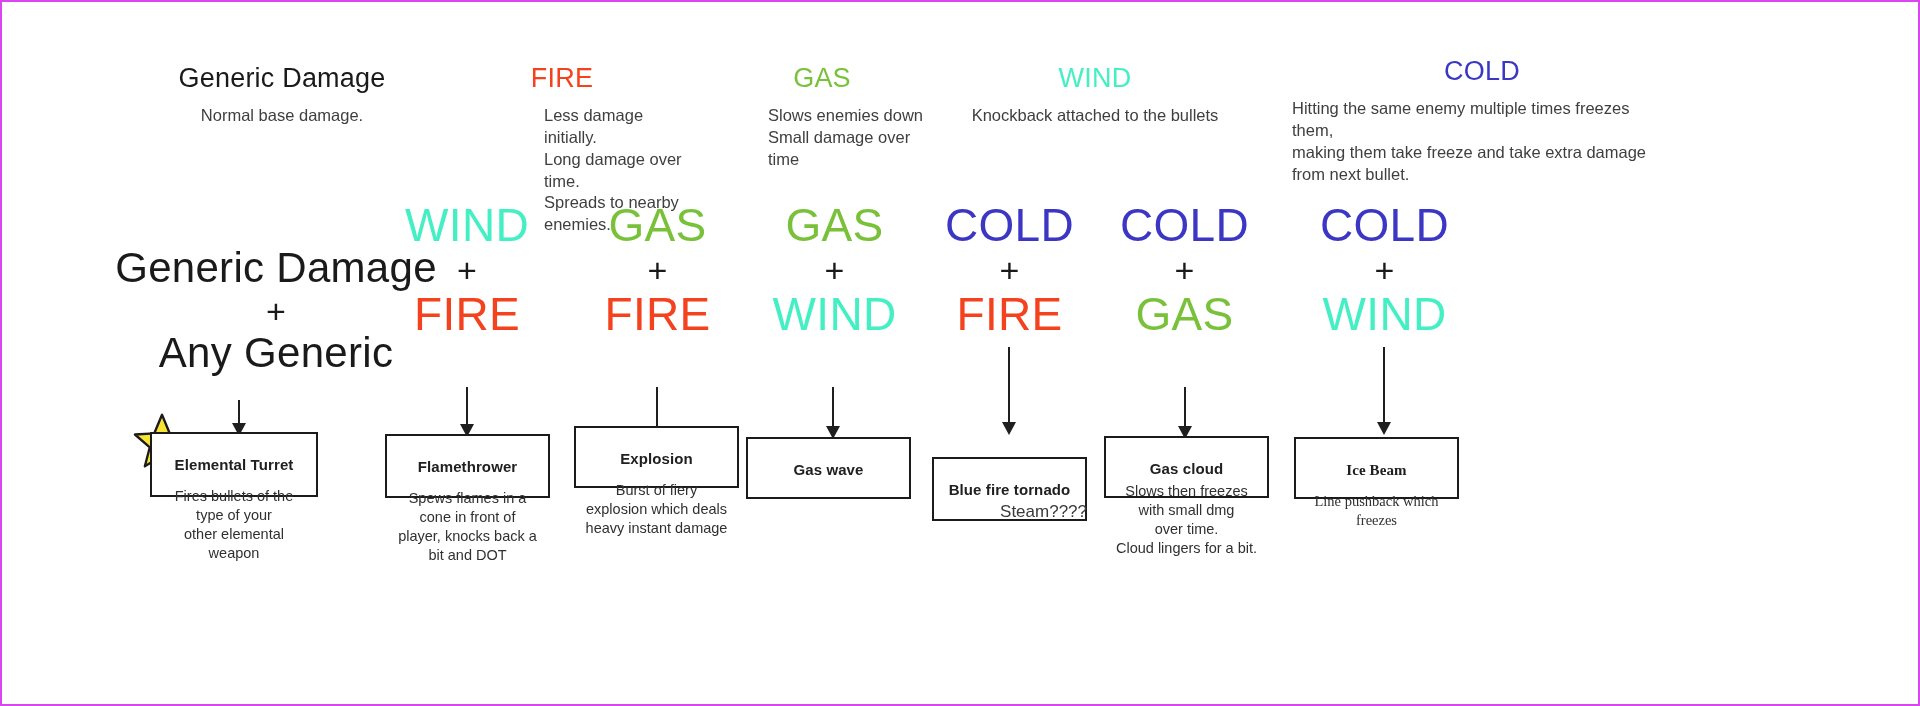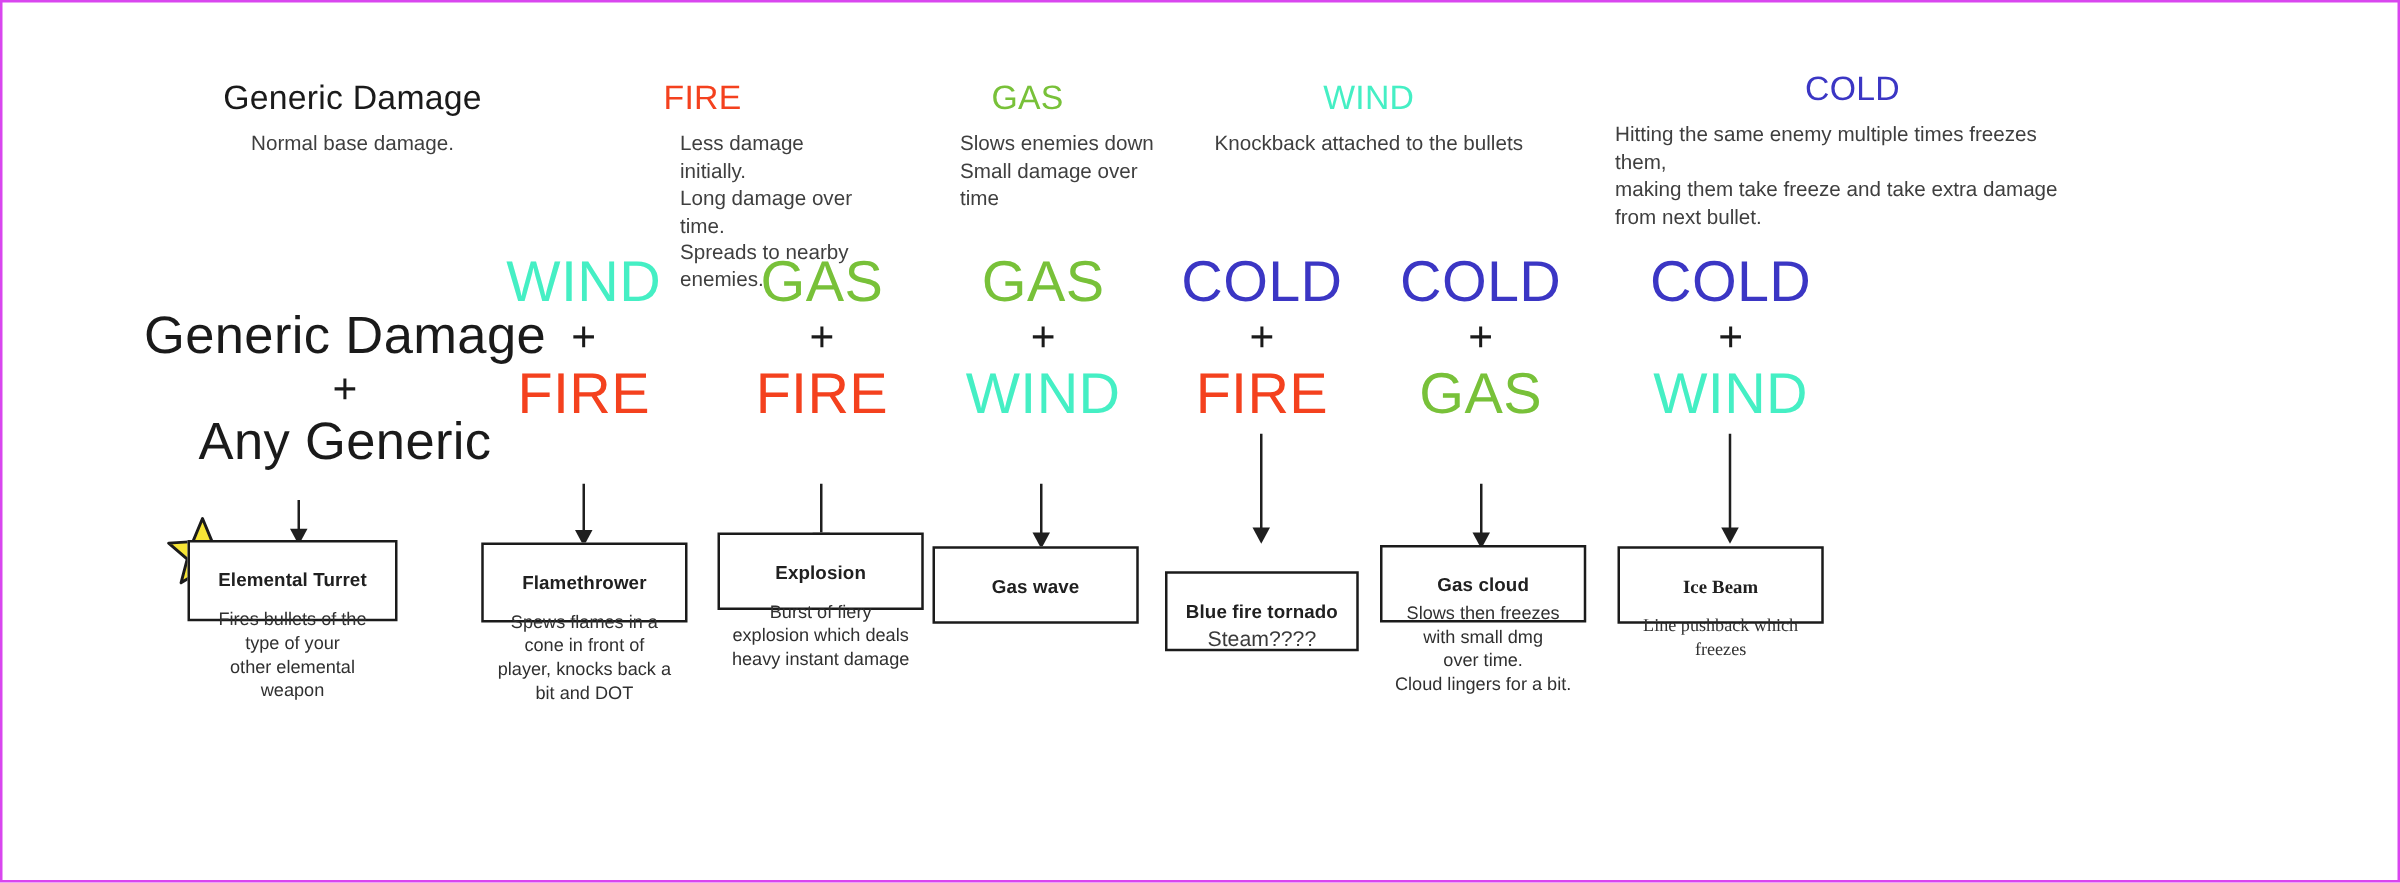--- a/index.html
+++ b/index.html
@@ -125,21 +125,21 @@
     width: 58px;
     height: 56px;
     color: #f7e536;
   }
   .star svg { display: block; width: 100%; height: 100%; }
 
   .caption {
     position: absolute;
     font-size: 17px;
     color: #3a3a3a;
-    text-align: center;
+    text-align: right;
     white-space: nowrap;
   }
 </style>
 </head>
 <body>
 
 <div id="canvas">
 
   <div class="legend-item" style="left:160px; top:62px; width:240px;">
     <div class="legend-title" style="color:#1a1a1a;">Generic Damage</div>

